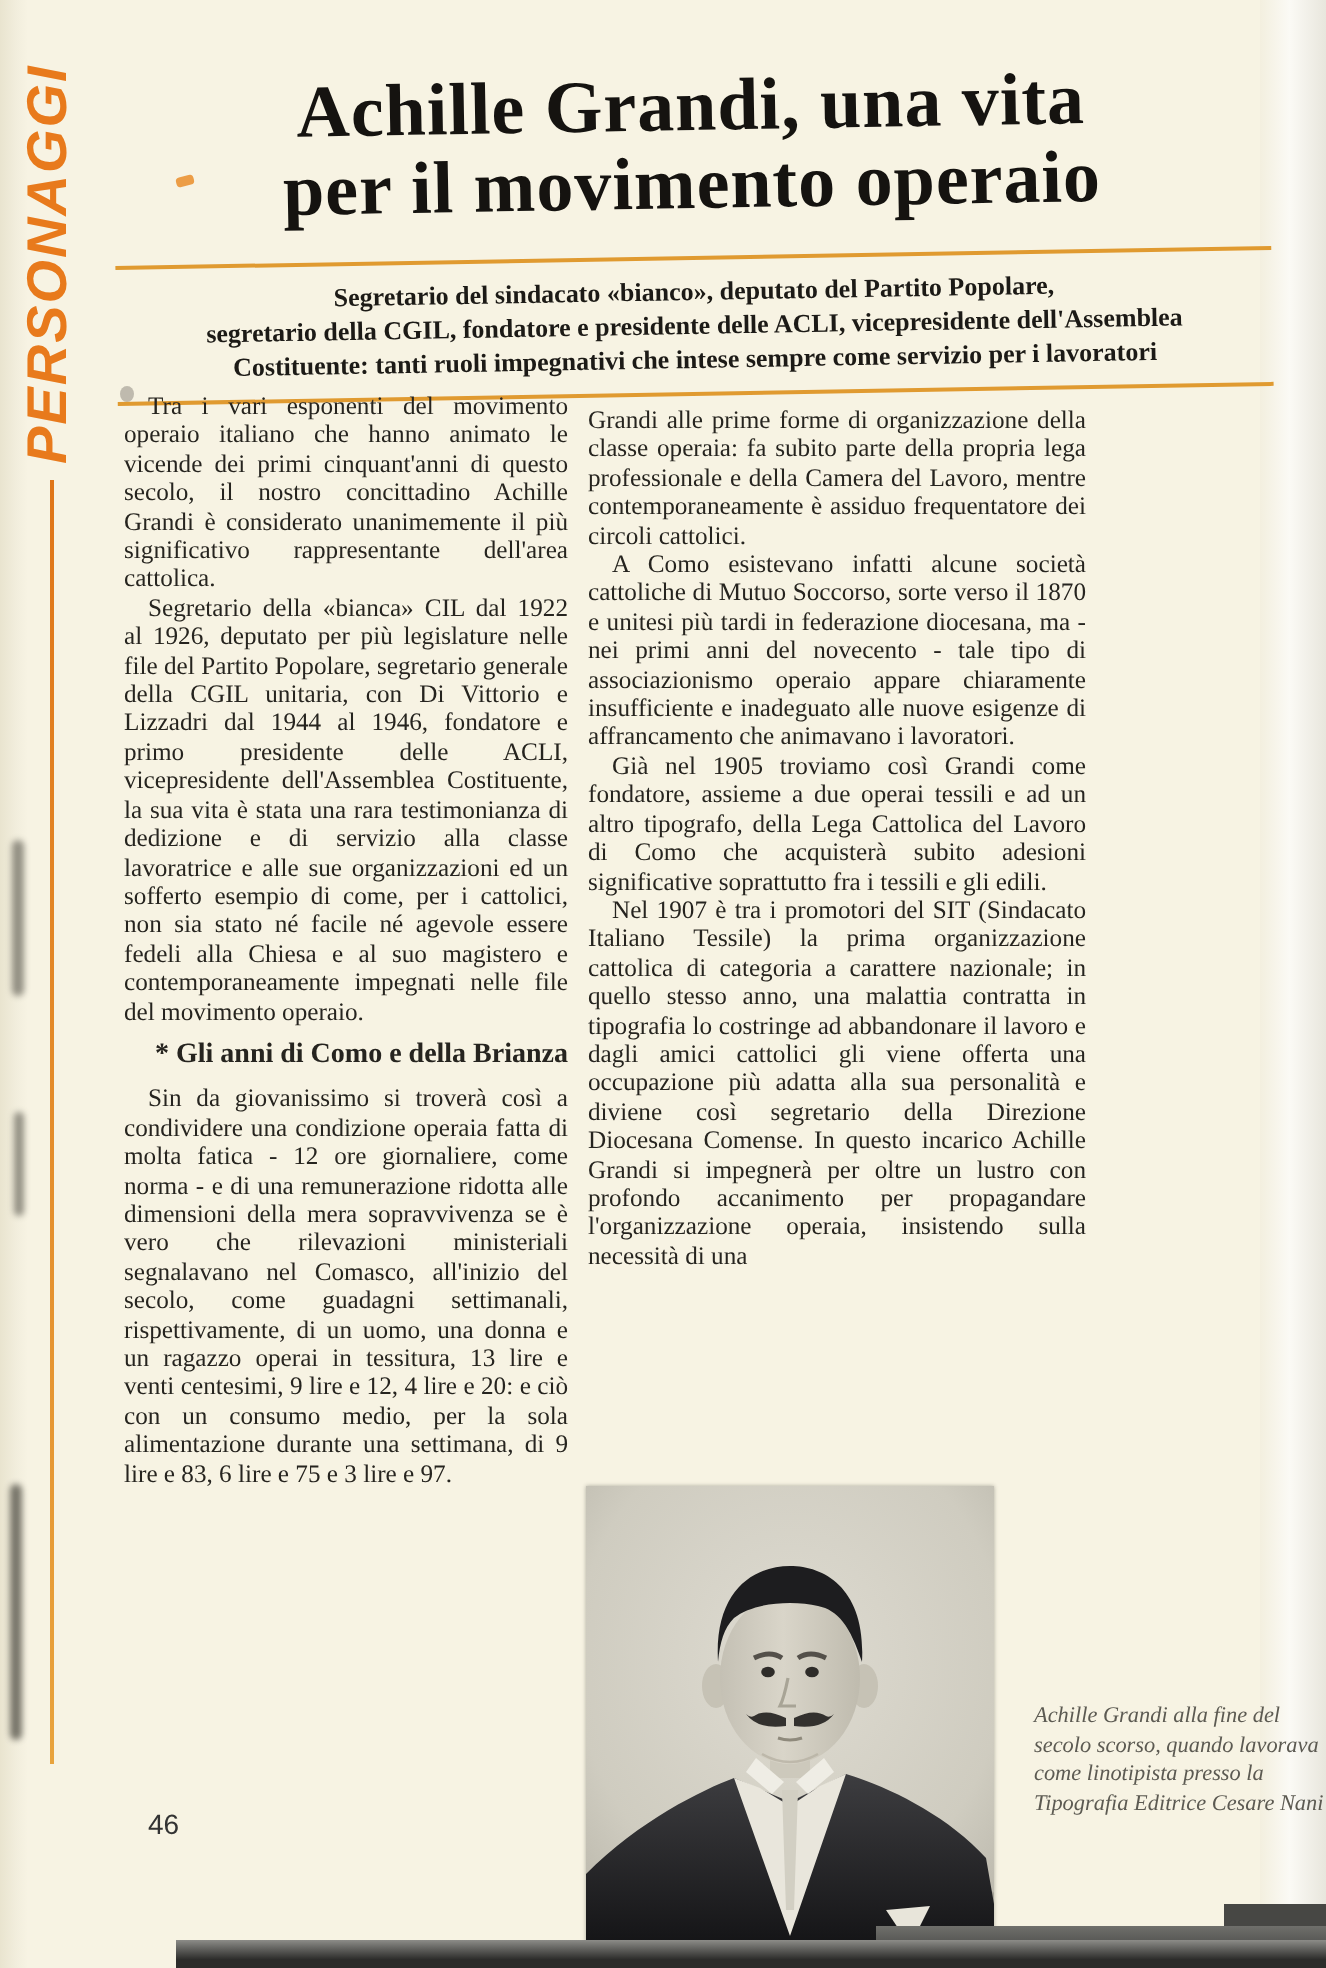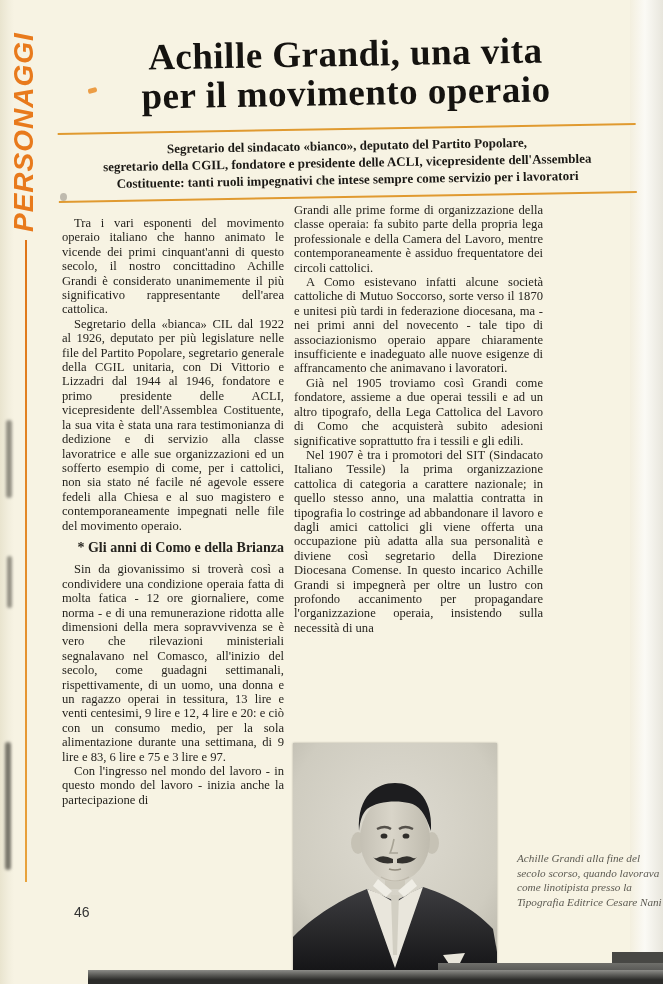--- a/index.html
+++ b/index.html
@@ -39,21 +39,21 @@
     transform:rotate(-1deg);transform-origin:50% 0;}
   .title-line{font-weight:bold;font-size:37px;line-height:39px;text-align:center;
     color:#151310;letter-spacing:.5px;}
   .rule{height:2px;background:#e09a30;border:0;}
   .rule-top{margin:16px 0 7px 0;}
   .rule-bottom{margin:8px 0 0 0;}
   .subtitle{font-weight:bold;font-size:13px;line-height:17px;text-align:center;color:#1c1a16;}
 
   
   .col{position:absolute;text-align:justify;font-size:12.6px;line-height:14.4px;}
-  .col-left{left:62px;top:216px;width:222px;}
+  .col-left{left:62px;top:196px;width:222px;}
   .col-right{left:294px;top:203px;width:249px;}
   .col p{margin:0;}
   .col p.indent{text-indent:12px;}
   .subhead{margin:8px 0 7px 0;font-size:14px;font-weight:bold;text-align:right;}
 
   
   .photo{position:absolute;left:293px;top:743px;width:204px;height:230px;
     background:#d8d5ca;box-shadow:0 0 2px rgba(60,60,50,.4);}
   .photo svg{display:block;}
   .caption{position:absolute;left:517px;top:851px;width:150px;
@@ -93,21 +93,20 @@
       <div>Costituente: tanti ruoli impegnativi che intese sempre come servizio per i lavoratori</div>
     </div>
     <div class="rule rule-bottom"></div>
   </div>
 
   <div class="col col-left">
     <p class="indent">Tra i vari esponenti del movimento operaio italiano che hanno animato le vicende dei primi cinquant'anni di questo secolo, il nostro concittadino Achille Grandi è considerato unanimemente il più significativo rappresentante dell'area cattolica.</p>
     <p class="indent">Segretario della «bianca» CIL dal 1922 al 1926, deputato per più legislature nelle file del Partito Popolare, segretario generale della CGIL unitaria, con Di Vittorio e Lizzadri dal 1944 al 1946, fondatore e primo presidente delle ACLI, vicepresidente dell'Assemblea Costituente, la sua vita è stata una rara testimonianza di dedizione e di servizio alla classe lavoratrice e alle sue organizzazioni ed un sofferto esempio di come, per i cattolici, non sia stato né facile né agevole essere fedeli alla Chiesa e al suo magistero e contemporaneamente impegnati nelle file del movimento operaio.</p>
     <h3 class="subhead">* Gli anni di Como e della Brianza</h3>
     <p class="indent">Sin da giovanissimo si troverà così a condividere una condizione operaia fatta di molta fatica - 12 ore giornaliere, come norma - e di una remunerazione ridotta alle dimensioni della mera sopravvivenza se è vero che rilevazioni ministeriali segnalavano nel Comasco, all'inizio del secolo, come guadagni settimanali, rispettivamente, di un uomo, una donna e un ragazzo operai in tessitura, 13 lire e venti centesimi, 9 lire e 12, 4 lire e 20: e ciò con un consumo medio, per la sola alimentazione durante una settimana, di 9 lire e 83, 6 lire e 75 e 3 lire e 97.</p>
-    <p class="indent">Con l'ingresso nel mondo del lavoro - in questo mondo del lavoro - inizia anche la partecipazione di</p>
   </div>
 
   <div class="col col-right">
     <p>Grandi alle prime forme di organizzazione della classe operaia: fa subito parte della propria lega professionale e della Camera del Lavoro, mentre contemporaneamente è assiduo frequentatore dei circoli cattolici.</p>
     <p class="indent">A Como esistevano infatti alcune società cattoliche di Mutuo Soccorso, sorte verso il 1870 e unitesi più tardi in federazione diocesana, ma - nei primi anni del novecento - tale tipo di associazionismo operaio appare chiaramente insufficiente e inadeguato alle nuove esigenze di affrancamento che animavano i lavoratori.</p>
     <p class="indent">Già nel 1905 troviamo così Grandi come fondatore, assieme a due operai tessili e ad un altro tipografo, della Lega Cattolica del Lavoro di Como che acquisterà subito adesioni significative soprattutto fra i tessili e gli edili.</p>
     <p class="indent">Nel 1907 è tra i promotori del SIT (Sindacato Italiano Tessile) la prima organizzazione cattolica di categoria a carattere nazionale; in quello stesso anno, una malattia contratta in tipografia lo costringe ad abbandonare il lavoro e dagli amici cattolici gli viene offerta una occupazione più adatta alla sua personalità e diviene così segretario della Direzione Diocesana Comense. In questo incarico Achille Grandi si impegnerà per oltre un lustro con profondo accanimento per propagandare l'organizzazione operaia, insistendo sulla necessità di una</p>
   </div>
 
   <div class="photo">

